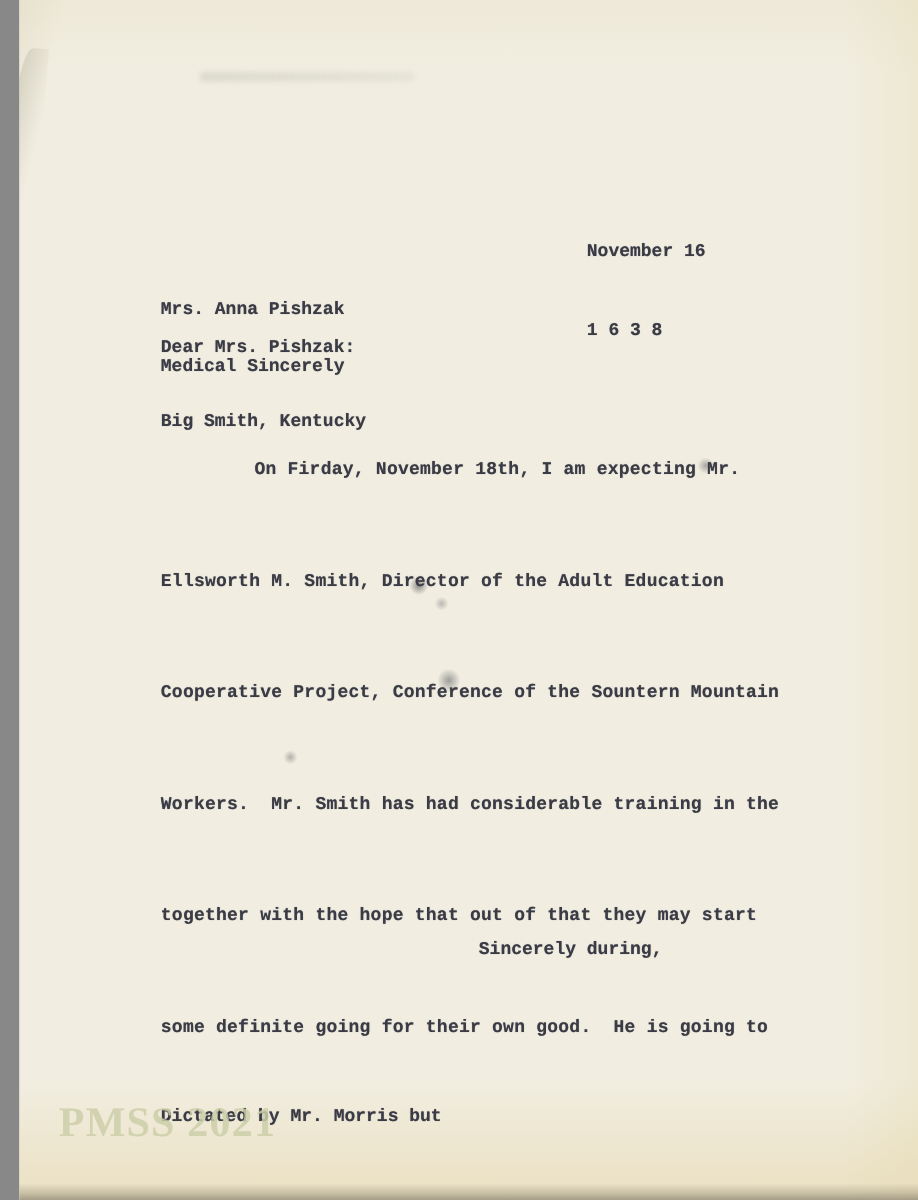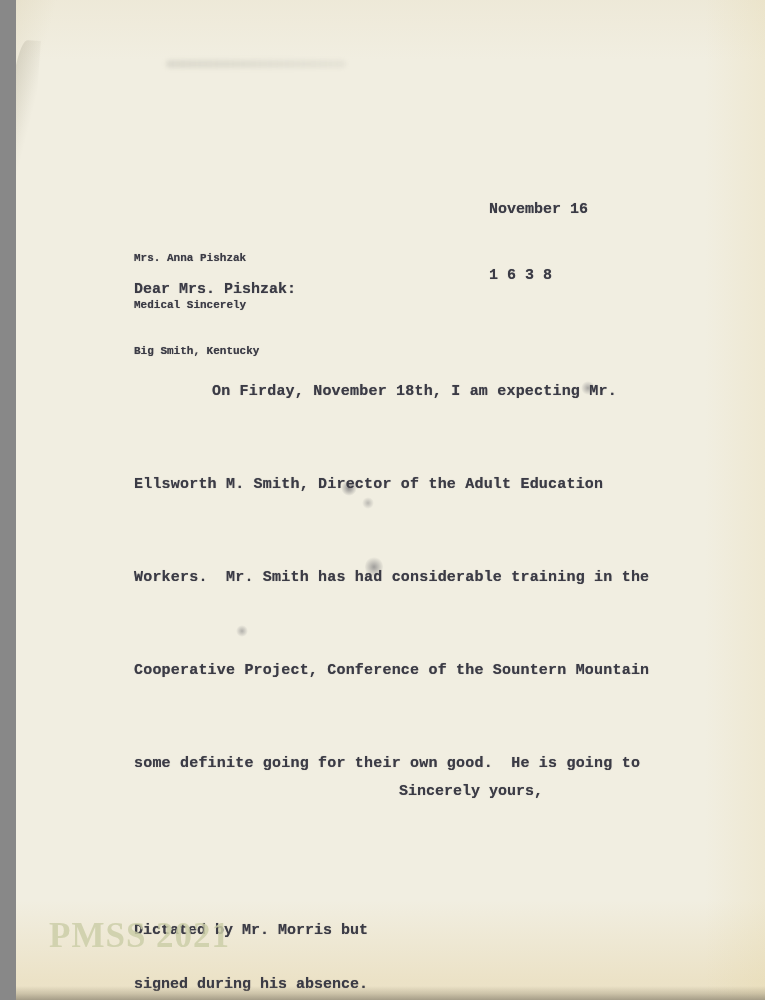--- a/index.html
+++ b/index.html
@@ -47,21 +47,21 @@
     white-space: pre;
     text-shadow: 0 0 0.7px rgba(55,55,68,0.65);
   }
   .date-block {
     left: 473px; top: 155px;
     font-size: 15px;
     line-height: 22px;
   }
   .address-block {
     left: 118px; top: 220px;
-    font-size: 11px;
+    font-size: 15px;
     line-height: 15.5px;
   }
   .salutation {
     left: 118px; top: 281px;
     font-size: 15px;
   }
   .body-block {
     left: 118px; top: 314px;
     font-size: 15px;
     line-height: 31px;
@@ -129,37 +129,37 @@
     <div>Mrs. Anna Pishzak</div>
     <div>Medical Sincerely</div>
     <div>Big Smith, Kentucky</div>
   </div>
 
   <div class="typed salutation">Dear Mrs. Pishzak:</div>
 
   <div class="typed body-block">
     <div class="body-line">On Firday, November 18th, I am expecting Mr.</div>
     <div class="body-line">Ellsworth M. Smith, Director of the Adult Education</div>
+    <div class="body-line">Cooperative Project, Conference of the Sountern Mountain</div>
     <div class="body-line">Workers.  Mr. Smith has had considerable training in the</div>
-    <div class="body-line">Cooperative Project, Conference of the Sountern Mountain</div>
+    <div class="body-line">together with the hope that out of that they may start</div>
     <div class="body-line">some definite going for their own good.  He is going to</div>
     
     
     
     
     
     
     
   </div>
 
-  <div class="typed closing">Sincerely yours,</div>
+  <div class="typed closing">Sincerely during,</div>
 
   <div class="typed postscript">
     <div>Dictated by Mr. Morris but</div>
-    <div>signed during his absence.</div>
   </div>
 
   <div class="watermark">PMSS 2021</div>
 
   <div class="smudge smudge-1"></div>
   <div class="smudge smudge-2"></div>
   <div class="smudge smudge-3"></div>
   <div class="smudge smudge-4"></div>
   <div class="smudge smudge-5"></div>
 

